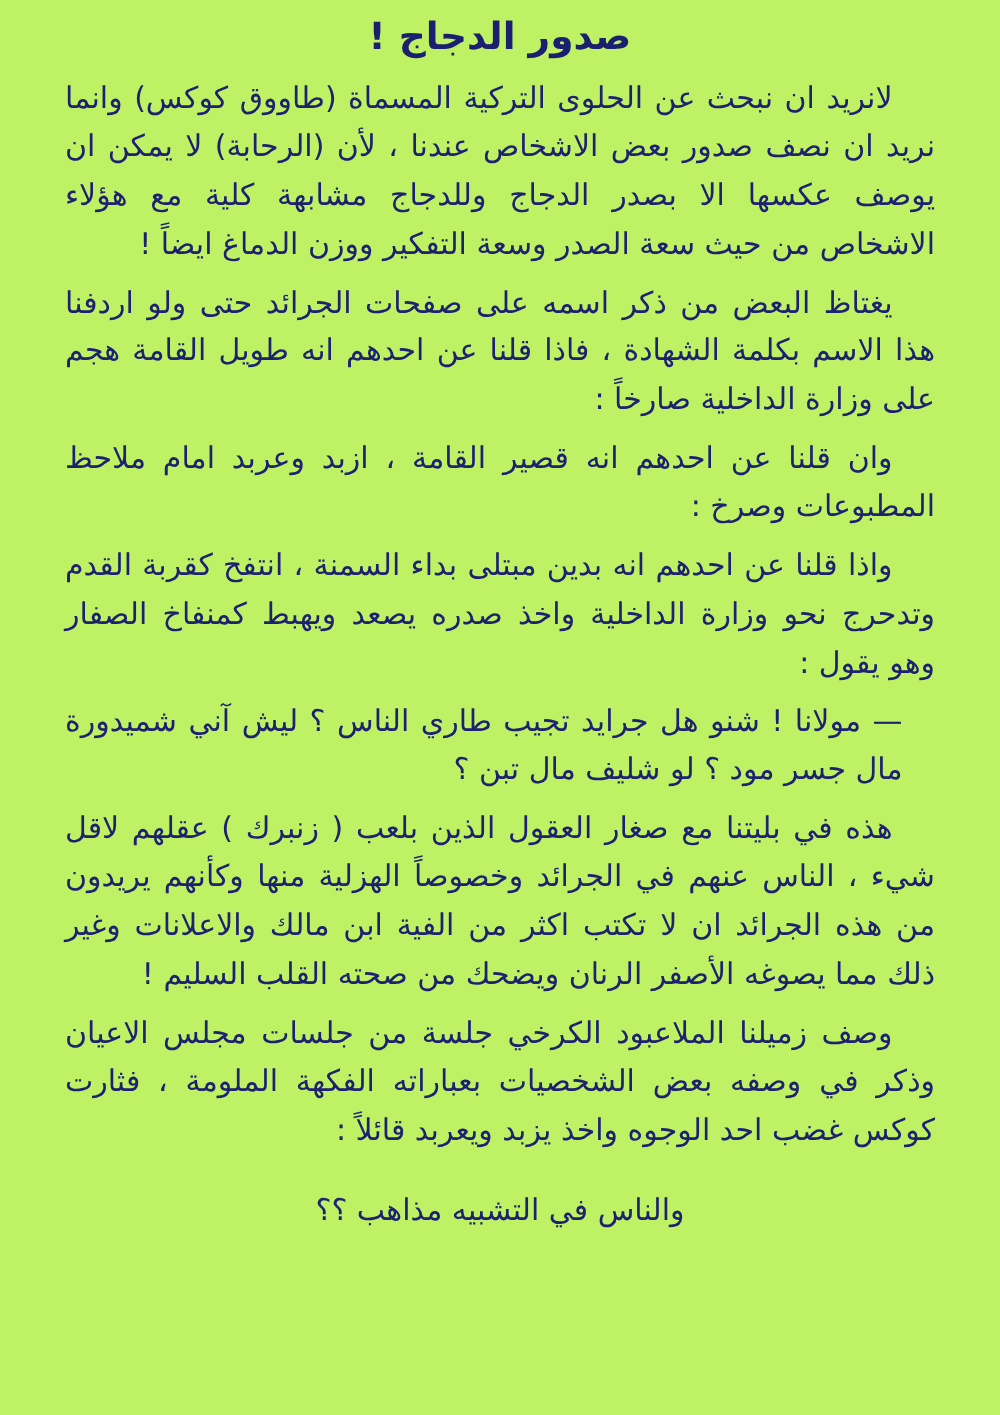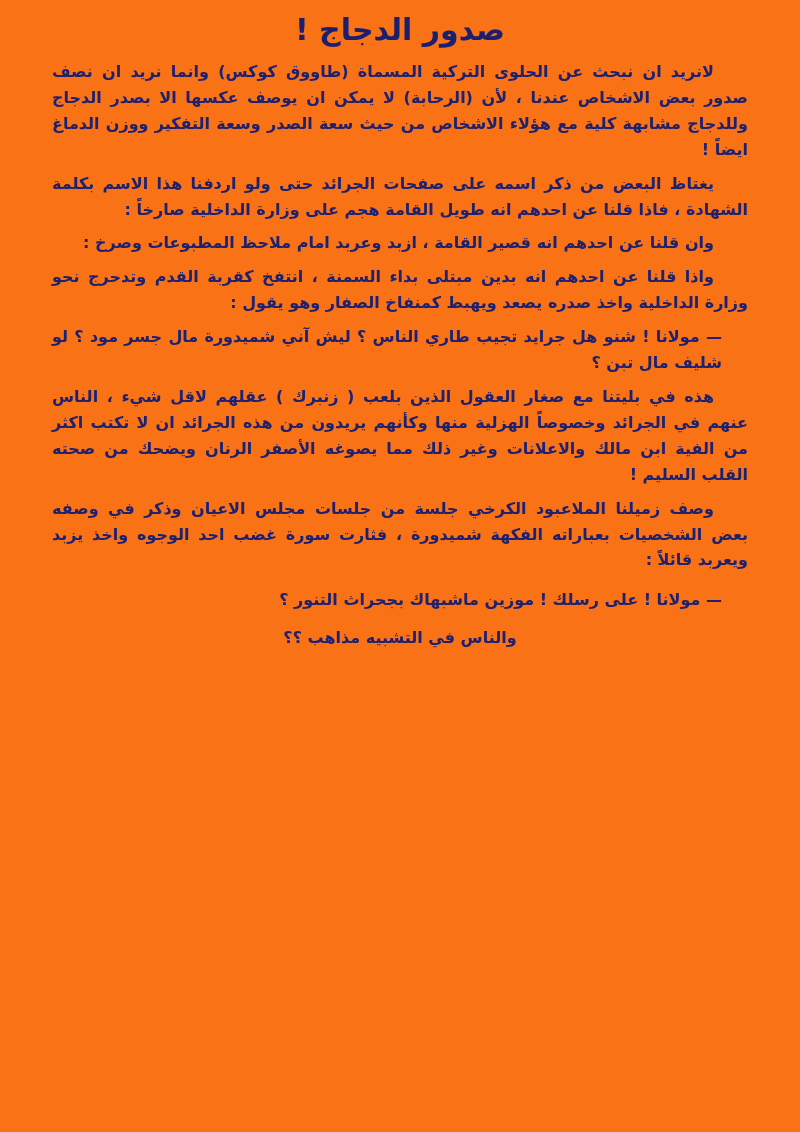--- a/index.html
+++ b/index.html
@@ -4,21 +4,21 @@
 <style>
   html, body {
     margin: 0;
     padding: 0;
     background: #ffffff;
   }
   .page {
     position: relative;
     width: 800px;
     height: 1132px;
-    background: #f97316;
+    background: #bef264;
     overflow: hidden;
     font-family: "DejaVu Sans", sans-serif;
     color: #1d1f6e;
   }
   .sheet {
     position: absolute;
     top: 0;
     right: 0;
     left: 0;
     bottom: 0;
@@ -31,24 +31,24 @@
     font-weight: 700;
     letter-spacing: 1px;
     color: #1b1f70;
     margin: 4px 0 12px 0;
     direction: rtl;
   }
   .body-text {
     direction: rtl;
     text-align: justify;
     text-align-last: right;
-    font-size: 16px;
+    font-size: 24px;
     line-height: 1.62;
     color: #1d2170;
-    font-weight: 700;
+    font-weight: 400;
   }
   p.para {
     margin: 0 0 2px 0;
     text-indent: 34px;
   }
   p.dialogue {
     margin: 0 0 2px 0;
     text-indent: 0;
     padding-right: 26px;
   }
@@ -89,24 +89,23 @@
 
       <p class="para ink">واذا قلنا عن احدهم انه بدين مبتلى بداء السمنة ، انتفخ كقربة القدم وتدحرج نحو وزارة الداخلية واخذ صدره يصعد ويهبط كمنفاخ الصفار وهو يقول :</p>
       <div class="spacer-sm"></div>
 
       <p class="dialogue ink">مولانا ! شنو هل جرايد تجيب طاري الناس ؟ ليش آني شميدورة مال جسر مود ؟ لو شليف مال تبن ؟</p>
       <div class="spacer-sm"></div>
 
       <p class="para ink">هذه في بليتنا مع صغار العقول الذين بلعب ( زنبرك ) عقلهم لاقل شيء ، الناس عنهم في الجرائد وخصوصاً الهزلية منها وكأنهم يريدون من هذه الجرائد ان لا تكتب اكثر من الفية ابن مالك والاعلانات وغير ذلك مما يصوغه الأصفر الرنان ويضحك من صحته القلب السليم !</p>
       <div class="spacer-sm"></div>
 
-      <p class="para ink">وصف زميلنا الملاعبود الكرخي جلسة من جلسات مجلس الاعيان وذكر في وصفه بعض الشخصيات بعباراته الفكهة شميدورة ، فثارت سورة غضب احد الوجوه واخذ يزبد ويعربد قائلاً :</p>
+      <p class="para ink">وصف زميلنا الملاعبود الكرخي جلسة من جلسات مجلس الاعيان وذكر في وصفه بعض الشخصيات بعباراته الفكهة الملومة ، فثارت كوكس غضب احد الوجوه واخذ يزبد ويعربد قائلاً :</p>
       <div class="spacer-sm"></div>
 
       <div class="spacer-sm"></div>
 
-      <p class="dialogue ink">مولانا ! على رسلك ! موزين ماشبهاك بجحراث التنور ؟</p>
 
       <p class="last-centered ink">والناس في التشبيه مذاهب ؟؟</p>
 
     </div>
   </div>
 </div>
 
 </body></html>

